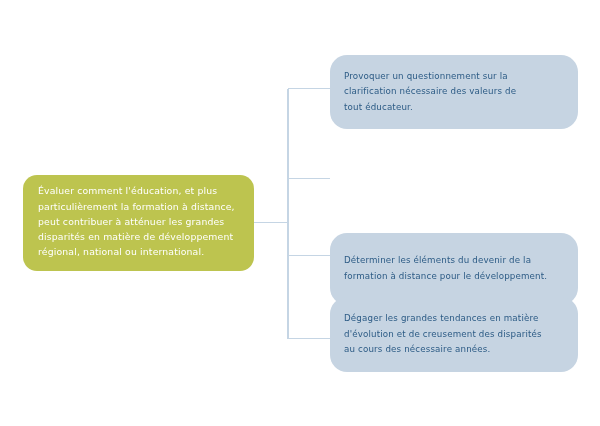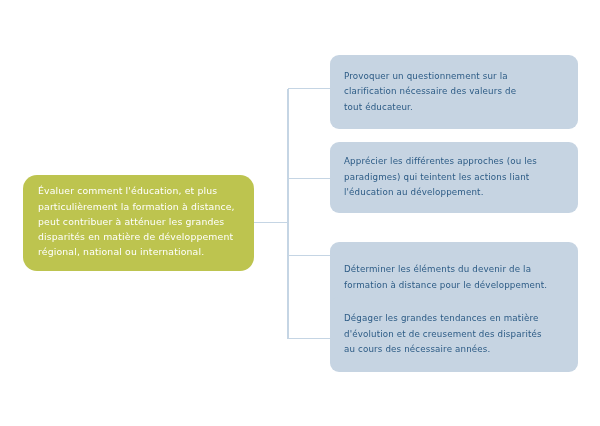--- a/index.html
+++ b/index.html
@@ -50,31 +50,31 @@
   .node-root .node-text {
     color: #ffffff;
     font-size: 9.3px;
     line-height: 15.2px;
   }
   
   .node-branch {
     left: 330px;
     width: 248px;
     background: #c6d4e2;
-    border-radius: 9px;
+    border-radius: 17px;
     padding: 0 12px 0 14px;
   }
   .node-branch .node-text {
     color: #2c5b85;
     font-size: 8.7px;
     line-height: 15.6px;
   }
   #node-1 { top: 55px;  height: 74px; }
   #node-2 { top: 142px; height: 71px; }
-  #node-3 { top: 242px; height: 72px; }
+  #node-3 { top: 233px; height: 72px; }
   #node-4 { top: 297px; height: 75px; }
 </style>
 </head>
 <body>
 
 <div id="diagram">
 
   <svg id="connectors" viewBox="0 0 600 426" xmlns="http://www.w3.org/2000/svg">
     <g stroke="#c5d5e4" stroke-width="1.4" fill="none" shape-rendering="crispEdges">
 
@@ -96,25 +96,20 @@
 disparités en matière de développement
 régional, national ou international.</span>
   </div>
 
   <div class="node node-branch" id="node-1">
     <span class="node-text">Provoquer un questionnement sur la
 clarification nécessaire des valeurs de
 tout éducateur.</span>
   </div>
 
-  <div class="node node-branch" id="node-2">
-    <span class="node-text">Apprécier les différentes approches (ou les
-paradigmes) qui teintent les actions liant
-l'éducation au développement.</span>
-  </div>
 
   <div class="node node-branch" id="node-3">
     <span class="node-text">Déterminer les éléments du devenir de la
 formation à distance pour le développement.</span>
   </div>
 
   <div class="node node-branch" id="node-4">
     <span class="node-text">Dégager les grandes tendances en matière
 d'évolution et de creusement des disparités
 au cours des nécessaire années.</span>

